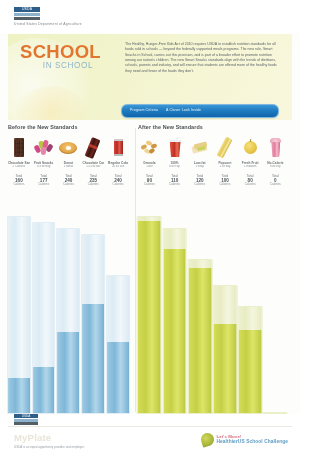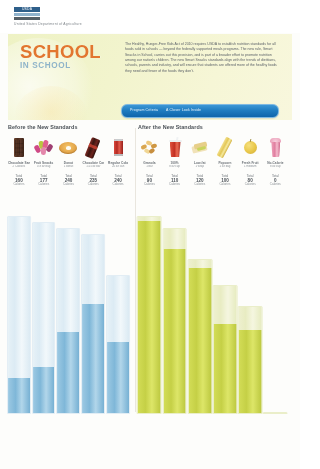--- a/index.html
+++ b/index.html
@@ -113,23 +113,24 @@
     line-height: 21px;
     font-weight: bold;
     letter-spacing: .2px;
     color: #c6d43f;
     text-shadow: .4px .4px 0 rgba(255,255,255,.45);
   }
   .t-inschool {
     margin-top: 1px;
     font-size: 8.2px;
     line-height: 9px;
-    font-weight: bold;
+    font-weight: normal;
     letter-spacing: .6px;
     color: #8fb4c9;
+    text-align: center;
   }
 
   .hero-body {
     position: absolute;
     left: 117px; top: 8px;
     width: 156px;
   }
   .hero-body p {
     margin: 0;
     font-size: 3.55px;
@@ -844,13 +845,30 @@
               <div class="bar bar-right" style="height:0.0px;">
                 <div class="fill" style="height:0.0px;"></div>
               </div>
             </div>
           </div>
         </div>
     </div>
 
   </div>
 
+  <div class="footer">
+    <div class="footer-rule"></div>
+    <div class="f-usda">
+      <div class="ul-top">USDA</div>
+      <div class="ul-mid"></div>
+      <div class="ul-bot"></div>
+    </div>
+    <div class="f-wordmark">MyPlate</div>
+    <div class="f-note">USDA is an equal opportunity provider and employer.</div>
+    <div class="f-right">
+      <div class="f-leaf"></div>
+      <div class="f-right-text">
+        <div class="f-lm">Let's Move!</div>
+        <div class="f-hu">HealthierUS School Challenge</div>
+      </div>
+    </div>
+  </div>
 </div>
 
 </body></html>

